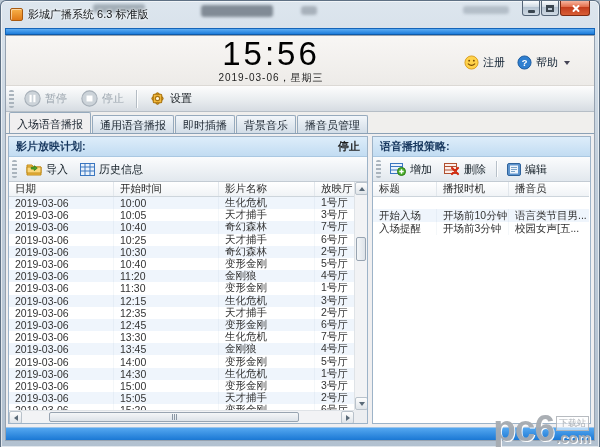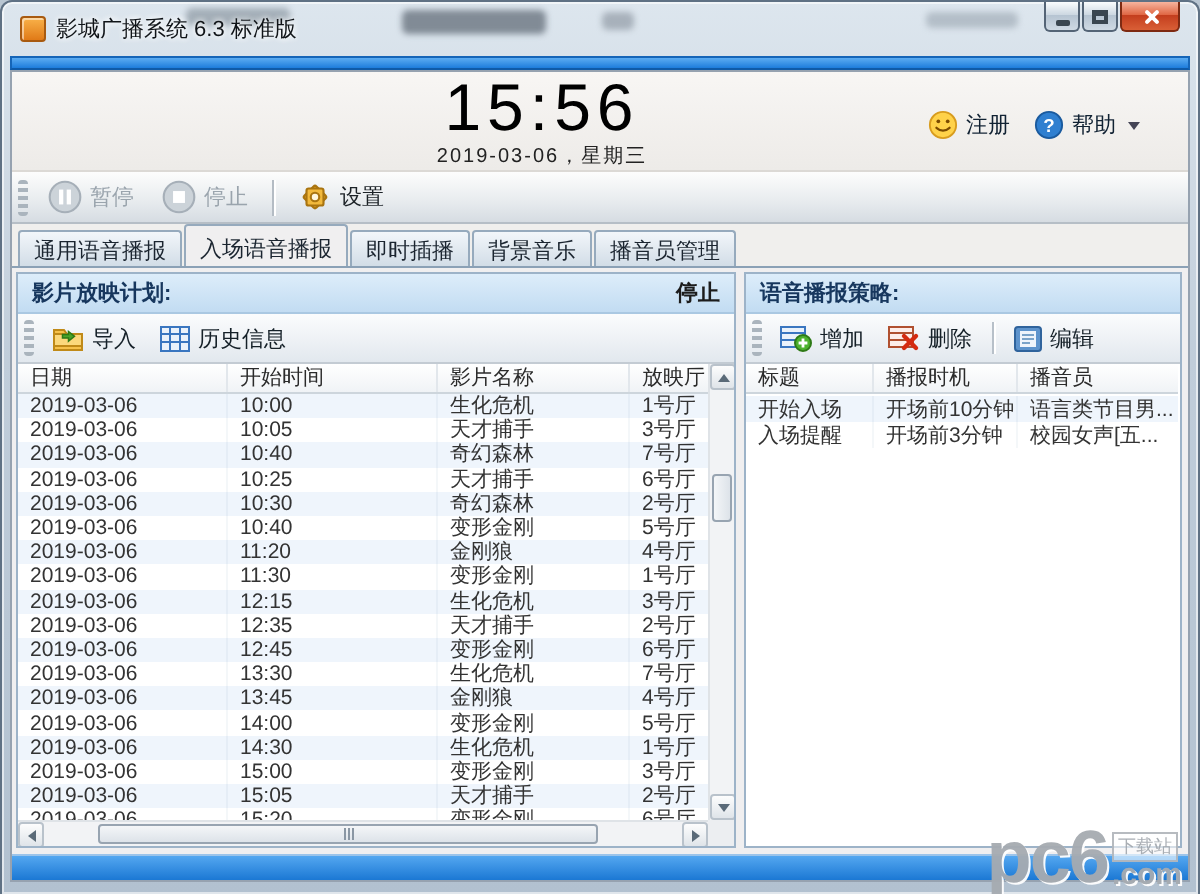--- a/index.html
+++ b/index.html
@@ -107,21 +107,21 @@
   .t-row .t-cell { border-right:1px solid rgba(120,150,180,.08); font-size:10.5px; color:#333; }
 
   
   .sched .thead { right:13px; }
   .sched .rows  { top:15px; right:13px; bottom:13px; }
   .sched .c1 { width:105px; } .sched .c2 { width:105px; } .sched .c3 { width:96px; }
   .sched .c4 { flex:1; border-right:none; }
 
   
   .strat .thead { right:1px; }
-  .strat .rows  { top:16px; right:1px; bottom:0;text-align:right; }
+  .strat .rows  { top:27px; right:1px; bottom:0;text-align:right; }
   .strat .t-row { height:13px; }
   .strat .c1 { width:64px; } .strat .c2 { width:72px; }
   .strat .c3 { flex:1; border-right:none; }
 
   
   .vscroll { position:absolute; top:0; right:0; bottom:13px; width:13px;
              background:#f2f3f5; border-left:1px solid #dfe3e7; }
   .hscroll { position:absolute; left:0; right:13px; bottom:0; height:13px;
              background:#f2f3f5; border-top:1px solid #dfe3e7; }
   .sb-btn { position:absolute; width:13px; height:13px; background:linear-gradient(#fdfdfd,#dfe4e9);
@@ -244,22 +244,22 @@
               <rect x="4" y="4" width="8" height="8" rx="1" fill="#e8a31c" stroke="#a97410" transform="rotate(45 8 8)"></rect>
               <rect x="4" y="4" width="8" height="8" rx="1" fill="#f2b93c" stroke="#a97410"></rect>
               <circle cx="8" cy="8" r="2" fill="#fff6dd" stroke="#a97410"></circle>
             </svg>
         </span>
         <span>设置</span>
       </div>
     </div>
 
     <div class="tabbar">
+        <div class="tab active">入场语音播报</div>
         <div class="tab">通用语音播报</div>
-        <div class="tab active">入场语音播报</div>
         <div class="tab">即时插播</div>
         <div class="tab">背景音乐</div>
         <div class="tab">播音员管理</div>
       </div>
 
     <div class="content">
 
       <div class="panel panel-left">
         <div class="panel-head">
           <span class="panel-title">影片放映计划:</span>

